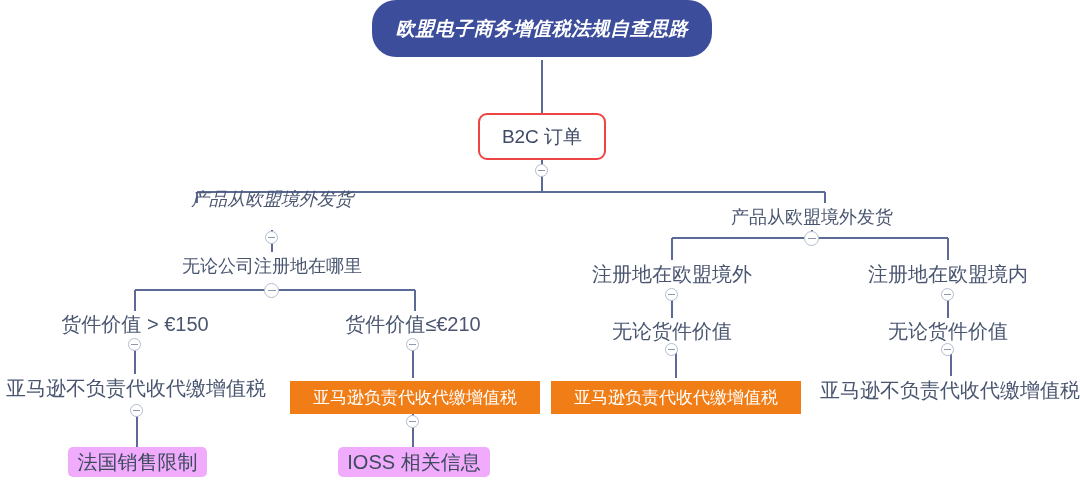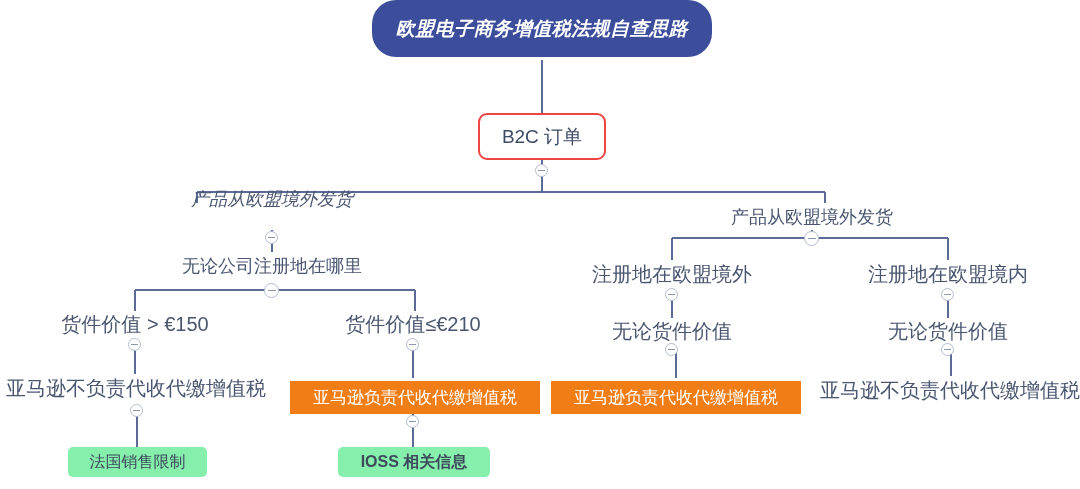--- a/index.html
+++ b/index.html
@@ -62,24 +62,24 @@
   }
   
   .node.orange {
     background: #f07d16;
     color: #ffffff;
     border-radius: 0;
     font-size: 17px;
   }
   
   .node.cyan {
-    background: #86efac;
+    background: #f0abfc;
     color: #3d4a5c;
     border-radius: 5px;
-    font-size: 16px;
+    font-size: 20px;
   }
   
   .toggle {
     position: absolute;
     width: 13px;
     height: 13px;
     box-sizing: border-box;
     border-radius: 50%;
     background: #ffffff;
     border: 1px solid #b3bcd0;
@@ -188,21 +188,21 @@
   <div class="node plain" style="left:318px; top:311px; width:190px; height:26px;">
     <span>货件价值≤€210</span>
   </div>
   <div class="toggle" style="left:406px; top:338px;"></div>
 
   <div class="node orange" style="left:290px; top:381px; width:250px; height:33px;">
     <span>亚马逊负责代收代缴增值税</span>
   </div>
   <div class="toggle" style="left:406px; top:415px;"></div>
 
-  <div class="node cyan" style="left:338px; top:447px; width:152px; height:30px;font-weight:bold;">
+  <div class="node cyan" style="left:338px; top:447px; width:152px; height:30px;">
     <span>IOSS 相关信息</span>
   </div>
 
   <div class="node plain big" style="left:697px; top:203px; width:230px; height:27px;">
     <span>产品从欧盟境外发货</span>
   </div>
   <div class="toggle lg" style="left:804px; top:231px;"></div>
 
   <div class="node plain" style="left:577px; top:260px; width:190px; height:27px;">
     <span>注册地在欧盟境外</span>

